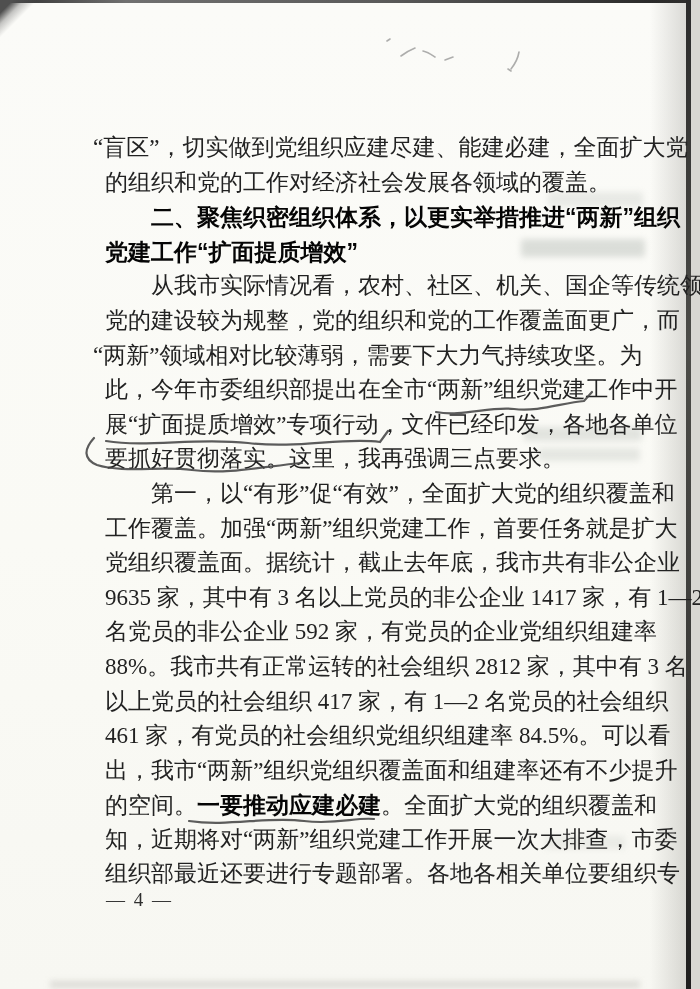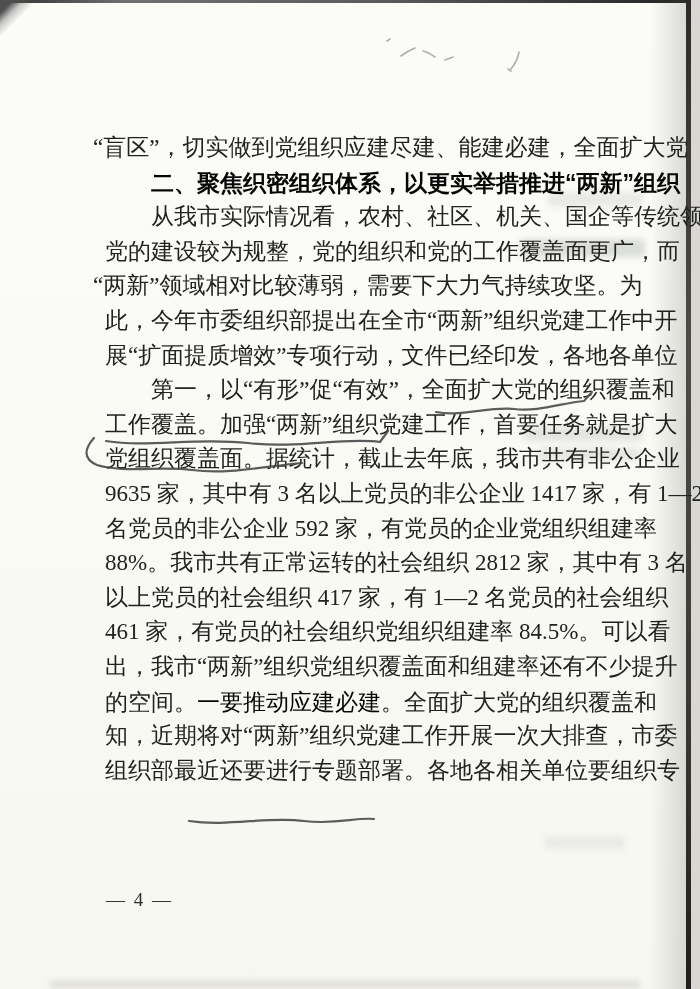--- a/index.html
+++ b/index.html
@@ -30,21 +30,21 @@
   
   .doc-body{
     position:absolute;top:131px;left:105px;width:509px;
     font-size:23px;line-height:34.6px;color:#222;
   }
   .ln{height:34.6px;text-align:justify;text-align-last:justify;white-space:nowrap;}
   .ln.end{text-align-last:left;}
   .ln.ind{padding-left:46px;}
   .ln.hang{text-indent:-12px;}
   .hd{font-family:"Liberation Sans","DejaVu Sans",sans-serif;font-weight:700;color:#050505;}
-  .em{font-family:"Liberation Sans","DejaVu Sans",sans-serif;font-weight:400;color:#050505;}
+  .em{font-family:"Liberation Sans","DejaVu Sans",sans-serif;font-weight:700;color:#050505;}
   .footer{
     position:absolute;left:106px;top:889px;font-size:19px;color:#2e2e2e;
     letter-spacing:2px;font-family:"Liberation Serif","DejaVu Serif",serif;
   }
   .overlay{position:absolute;top:0;left:0;pointer-events:none;}
 </style>
 </head>
 <body>
 
 <div class="page">
@@ -57,26 +57,29 @@
   <div class="bottom-band"></div>
 
   <div class="bleed b1"></div>
   <div class="bleed b2"></div>
   <div class="bleed b3"></div>
   <div class="bleed b4"></div>
   <div class="bleed b5"></div>
 
   <div class="doc-body">
     <div class="ln hang">“盲区”，切实做到党组织应建尽建、能建必建，全面扩大党</div>
+    <div class="ln end">的组织和党的工作对经济社会发展各领域的覆盖。</div>
     <div class="ln ind hd">二、聚焦织密组织体系，以更实举措推进“两新”组织</div>
+    <div class="ln end hd">党建工作“扩面提质增效”</div>
     <div class="ln ind">从我市实际情况看，农村、社区、机关、国企等传统领域</div>
     <div class="ln">党的建设较为规整，党的组织和党的工作覆盖面更广，而</div>
     <div class="ln hang">“两新”领域相对比较薄弱，需要下大力气持续攻坚。为</div>
     <div class="ln">此，今年市委组织部提出在全市“两新”组织党建工作中开</div>
     <div class="ln">展“扩面提质增效”专项行动，文件已经印发，各地各单位</div>
+    <div class="ln end">要抓好贯彻落实。这里，我再强调三点要求。</div>
     <div class="ln ind">第一，以“有形”促“有效”，全面扩大党的组织覆盖和</div>
     <div class="ln">工作覆盖。加强“两新”组织党建工作，首要任务就是扩大</div>
     <div class="ln">党组织覆盖面。据统计，截止去年底，我市共有非公企业</div>
     <div class="ln">9635 家，其中有 3 名以上党员的非公企业 1417 家，有 1—2</div>
     <div class="ln">名党员的非公企业 592 家，有党员的企业党组织组建率</div>
     <div class="ln">88%。我市共有正常运转的社会组织 2812 家，其中有 3 名</div>
     <div class="ln">以上党员的社会组织 417 家，有 1—2 名党员的社会组织</div>
     <div class="ln">461 家，有党员的社会组织党组织组建率 84.5%。可以看</div>
     <div class="ln">出，我市“两新”组织党组织覆盖面和组建率还有不少提升</div>
     <div class="ln">

